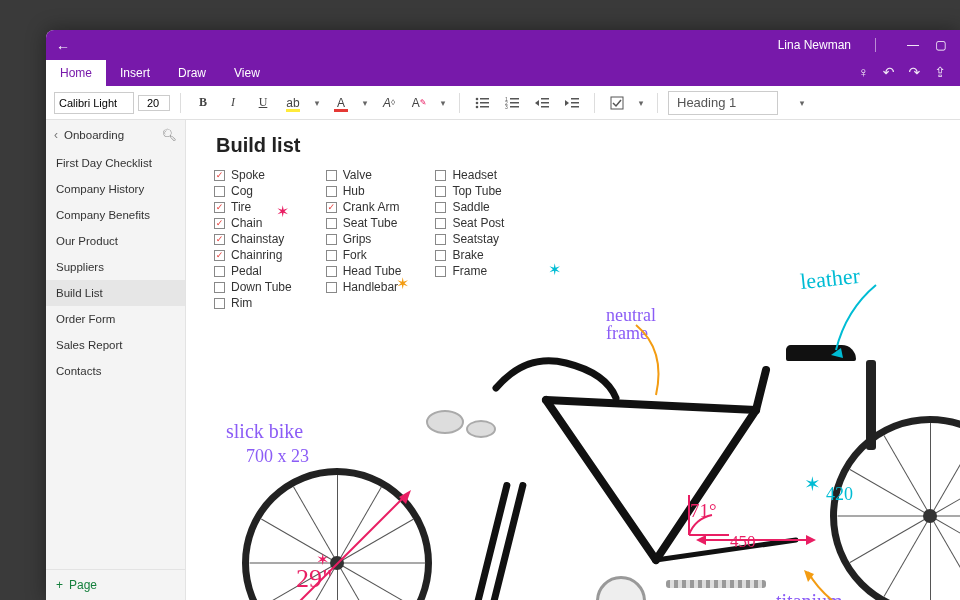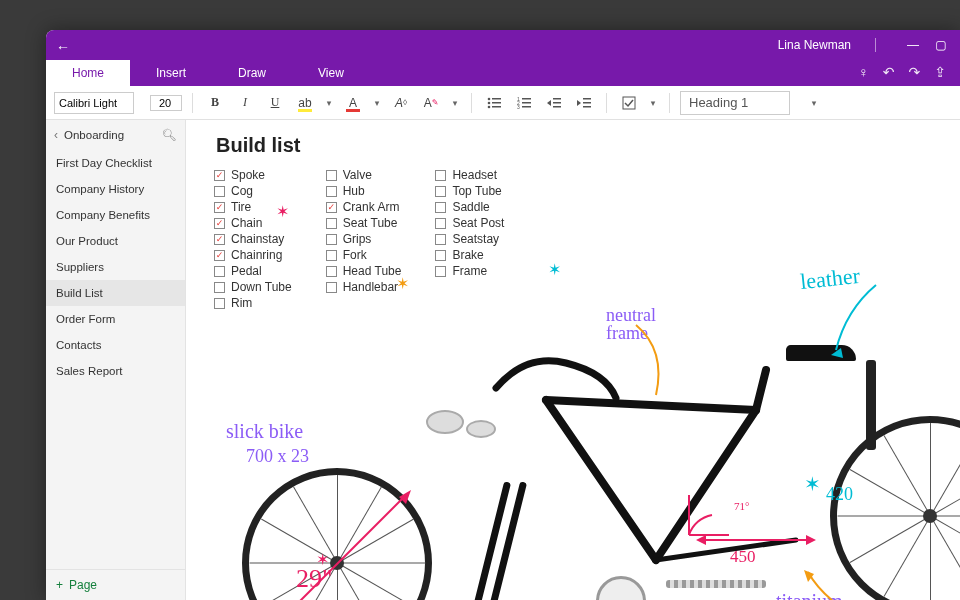--- a/index.html
+++ b/index.html
@@ -8,28 +8,28 @@
 
 .titlebar{height:30px;background:#7719AA;color:#fff;display:flex;align-items:center;font-size:12px;position:relative}
 .titlebar .back{width:34px;text-align:center;font-size:14px}
 .titlebar .title-center{position:absolute;left:0;right:0;text-align:center;pointer-events:none}
 .titlebar .right{margin-left:auto;display:flex;align-items:center;gap:24px;padding-right:6px}
 .titlebar .divider{border-left:1px solid rgba(255,255,255,.5);height:14px}
 .titlebar .winctl{display:flex;gap:2px}
 .titlebar .winctl span{width:26px;text-align:center}
 
 .ribbontabs{height:26px;background:#7719AA;display:flex;align-items:flex-end;font-size:12px;color:#fff}
-.ribbontabs .tab{padding:6px 26px;cursor:pointer}
+.ribbontabs .tab{padding:6px 14px;cursor:pointer}
 .ribbontabs .tab.active{background:#fff;color:#7719AA}
 .ribbontabs .tools{margin-left:auto;display:flex;gap:14px;padding:0 14px 6px 0;font-size:14px}
 .ribbontabs .tools span{opacity:.9}
 
 .ribbon{height:34px;background:#fff;border-bottom:1px solid #e1e1e1;display:flex;align-items:center;padding:0 8px;font-size:12px;color:#444;gap:6px}
 .ribbon .sep{border-left:1px solid #ddd;height:20px;margin:0 4px}
-.ribbon .fontbox{display:flex;align-items:center;gap:16px}
+.ribbon .fontbox{display:flex;align-items:center;gap:4px}
 .ribbon input.font{width:80px;height:22px;border:1px solid #ccc;padding:0 4px;font-size:11px}
 .ribbon input.size{width:32px;height:16px;border:1px solid #ccc;padding:0 8px;font-size:11px}
 .ribbon .btn{width:24px;height:24px;display:flex;align-items:center;justify-content:center;border-radius:2px;cursor:pointer}
 .ribbon .btn.bold{font-weight:700;font-family:"Times New Roman",serif}
 .ribbon .btn.italic{font-style:italic;font-family:"Times New Roman",serif}
 .ribbon .btn.under{text-decoration:underline;font-family:"Times New Roman",serif}
 .ribbon .btn.hilite{position:relative}
 .ribbon .btn.hilite .mark{position:absolute;bottom:3px;width:14px;height:3px;background:#ffeb3b}
 .ribbon .btn.fontcolor{position:relative}
 .ribbon .btn.fontcolor .mark{position:absolute;bottom:3px;width:14px;height:3px;background:#e53935}
@@ -187,22 +187,22 @@
         <span class="search">🔍︎</span>
       </div>
       <div class="pages" id="pagelist">
           <div class="pageitem">First Day Checklist</div>
           <div class="pageitem">Company History</div>
           <div class="pageitem">Company Benefits</div>
           <div class="pageitem">Our Product</div>
           <div class="pageitem">Suppliers</div>
           <div class="pageitem selected">Build List</div>
           <div class="pageitem">Order Form</div>
+          <div class="pageitem">Sales Report</div>
           <div class="pageitem">Contacts</div>
-          <div class="pageitem">Sales Report</div>
         </div>
       <div class="addpage"><span class="plus">+</span><span>Page</span></div>
     </div>
 
     <div class="canvas">
       <h2 class="pagetitle">Build list</h2>
 
       <div class="checklist" id="checklist">
           <div class="col">
             <label>
@@ -365,22 +365,22 @@
       <div class="smallpart" style="top:290px;left:240px;width:38px;height:24px;border-radius:50%;background:#ddd;border:2px solid #aaa"></div>
       <div class="smallpart" style="top:300px;left:280px;width:30px;height:18px;border-radius:50%;background:#ddd;border:2px solid #aaa"></div>
       <div class="smallpart" style="top:456px;left:410px;width:50px;height:50px;border-radius:50%;background:#eee;border:3px solid #999"></div>
       <div class="smallpart" style="top:460px;left:480px;width:100px;height:8px;background:repeating-linear-gradient(90deg,#999 0 4px,#ddd 4px 8px)"></div>
       <div class="smallpart" style="top:240px;left:680px;width:10px;height:90px;background:#222"></div>
 
       <span class="ink orange" style="top:300px;left:40px">slick bike</span>
       <span class="ink orange" style="top:326px;left:60px;font-size:18px">700 x 23</span>
       <span class="ink magenta" style="top:444px;left:110px;font-size:26px">29"</span>
 
-      <span class="ink magenta" style="top:380px;left:548px;font-size:11px">71°</span>
-      <span class="ink magenta" style="top:427px;left:544px;font-size:17px">450</span>
+      <span class="ink magenta" style="top:380px;left:504px;font-size:19px">71°</span>
+      <span class="ink magenta" style="top:412px;left:544px;font-size:17px">450</span>
       <span class="ink cyan" style="top:364px;left:640px;font-size:18px">420</span>
       <span class="ink orange" style="top:186px;left:420px;font-size:18px;line-height:1;white-space:pre">neutral
 frame</span>
       <span class="ink cyan" style="top:146px;left:614px;font-size:22px;transform:rotate(-6deg)">leather</span>
       <span class="ink orange" style="top:470px;left:590px;font-size:20px">titanium</span>
 
       <span class="star" style="top:82px;left:90px;color:#e91e63">✶</span>
       <span class="star" style="top:154px;left:210px;color:#f39c12">✶</span>
       <span class="star" style="top:140px;left:362px;color:#00bcd4">✶</span>
       <span class="star" style="top:430px;left:130px;color:#e91e63">✶</span>

